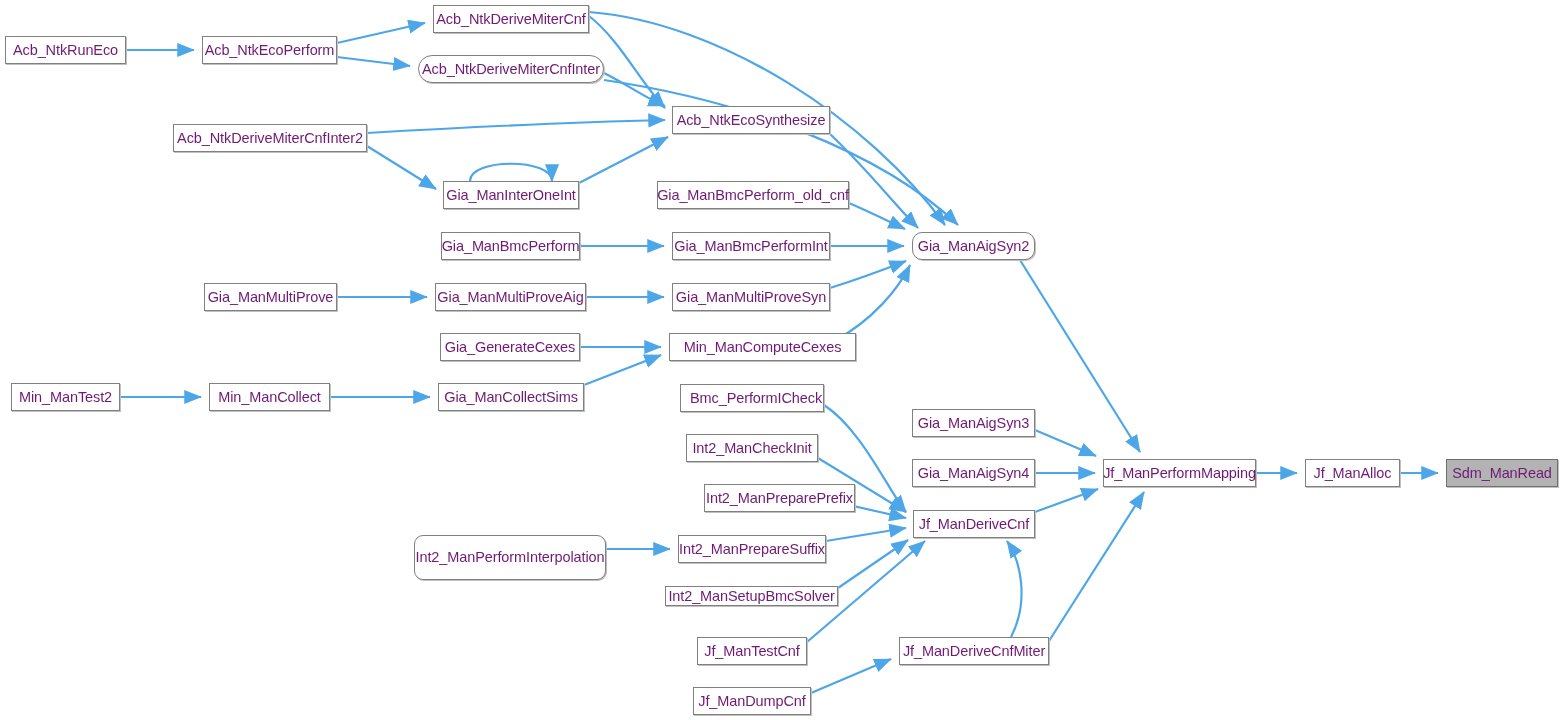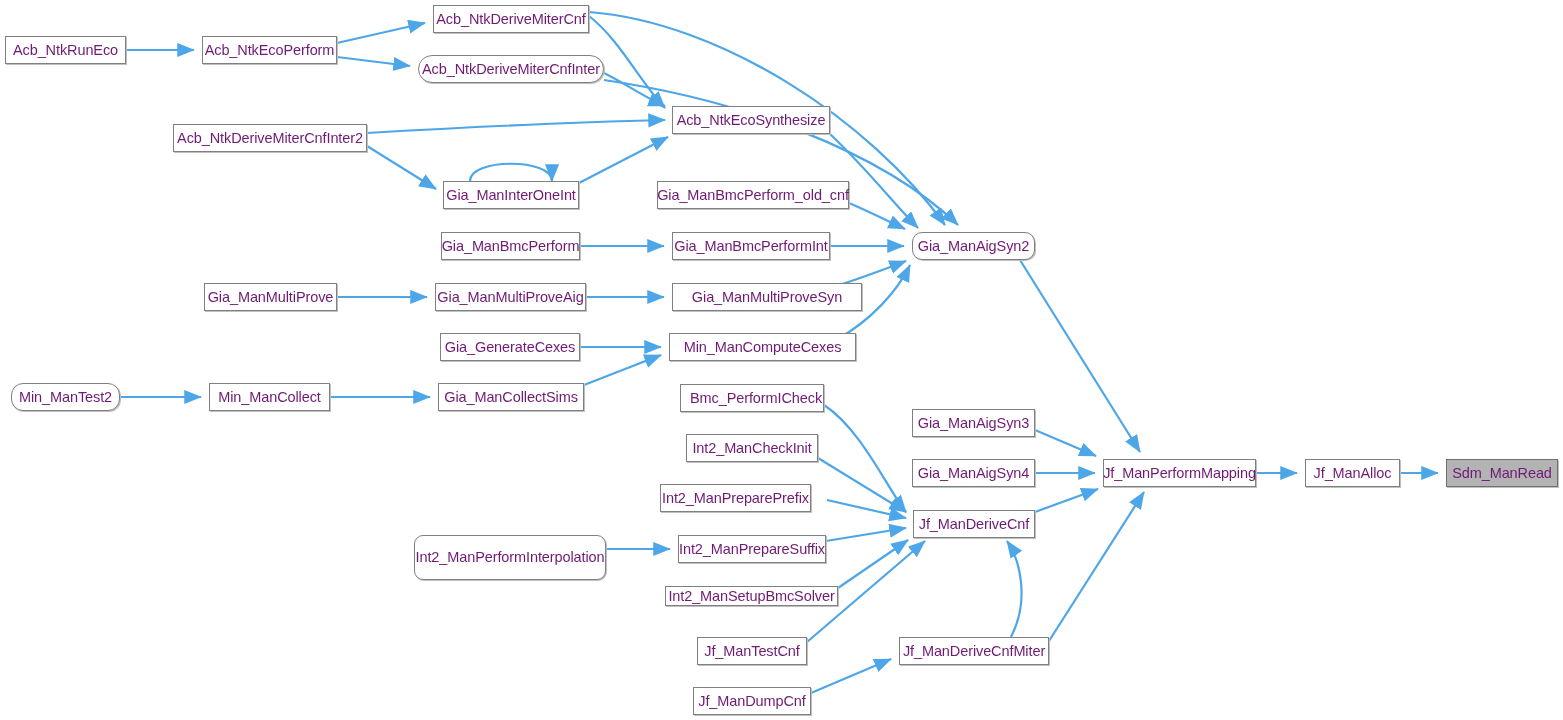--- a/index.html
+++ b/index.html
@@ -110,34 +110,34 @@
       <div class="node" style="left: 418px; top: 55px; width: 186px; height: 28px; border-radius: 14px;">Acb_NtkDeriveMiterCnfInter</div>
       <div class="node" style="left: 672px; top: 106px; width: 158px; height: 28px;">Acb_NtkEcoSynthesize</div>
       <div class="node" style="left: 173px; top: 124px; width: 194px; height: 28px;">Acb_NtkDeriveMiterCnfInter2</div>
       <div class="node" style="left: 443px; top: 181px; width: 136px; height: 28px;">Gia_ManInterOneInt</div>
       <div class="node" style="left: 657px; top: 181px; width: 192px; height: 28px;">Gia_ManBmcPerform_old_cnf</div>
       <div class="node" style="left: 441px; top: 232px; width: 139px; height: 28px;">Gia_ManBmcPerform</div>
       <div class="node" style="left: 672px; top: 232px; width: 158px; height: 28px;">Gia_ManBmcPerformInt</div>
       <div class="node" style="left: 912px; top: 232px; width: 123px; height: 28px; border-radius: 10px;">Gia_ManAigSyn2</div>
       <div class="node" style="left: 204px; top: 283px; width: 133px; height: 28px;">Gia_ManMultiProve</div>
       <div class="node" style="left: 435px; top: 283px; width: 151px; height: 28px;">Gia_ManMultiProveAig</div>
-      <div class="node" style="left: 672px; top: 283px; width: 190px; height: 28px;">Gia_ManMultiProveSyn</div>
+      <div class="node" style="left: 672px; top: 283px; width: 158px; height: 28px;">Gia_ManMultiProveSyn</div>
       <div class="node" style="left: 440px; top: 333px; width: 140px; height: 28px;">Gia_GenerateCexes</div>
       <div class="node" style="left: 669px; top: 333px; width: 187px; height: 28px;">Min_ManComputeCexes</div>
-      <div class="node" style="left: 11px; top: 383px; width: 109px; height: 28px; border-radius: 12px;">Min_ManTest2</div>
+      <div class="node" style="left: 11px; top: 383px; width: 109px; height: 28px;">Min_ManTest2</div>
       <div class="node" style="left: 209px; top: 383px; width: 121px; height: 28px;">Min_ManCollect</div>
       <div class="node" style="left: 438px; top: 383px; width: 146px; height: 28px;">Gia_ManCollectSims</div>
       <div class="node" style="left: 680px; top: 384px; width: 144px; height: 28px; padding-left: 8px;">Bmc_PerformICheck</div>
       <div class="node" style="left: 912px; top: 409px; width: 123px; height: 28px;">Gia_ManAigSyn3</div>
       <div class="node" style="left: 686px; top: 434px; width: 132px; height: 28px;">Int2_ManCheckInit</div>
       <div class="node" style="left: 1103px; top: 459px; width: 153px; height: 28px;">Jf_ManPerformMapping</div>
       <div class="node" style="left: 1305px; top: 459px; width: 95px; height: 28px;">Jf_ManAlloc</div>
       <div class="node highlight" style="left: 1446px; top: 459px; width: 112px; height: 28px;">Sdm_ManRead</div>
       <div class="node" style="left: 912px; top: 459px; width: 123px; height: 28px;">Gia_ManAigSyn4</div>
-      <div class="node" style="left: 660px; top: 484px; width: 151px; height: 28px;">Int2_ManPreparePrefix</div>
+      <div class="node" style="left: 704px; top: 484px; width: 151px; height: 28px;">Int2_ManPreparePrefix</div>
       <div class="node" style="left: 913px; top: 510px; width: 122px; height: 28px;">Jf_ManDeriveCnf</div>
       <div class="node" style="left: 414px; top: 535px; width: 192px; height: 45px; border-radius: 9px;">Int2_ManPerformInterpolation</div>
       <div class="node" style="left: 678px; top: 535px; width: 148px; height: 28px;">Int2_ManPrepareSuffix</div>
       <div class="node" style="left: 665px; top: 586px; width: 173px; height: 20px;">Int2_ManSetupBmcSolver</div>
       <div class="node" style="left: 697px; top: 637px; width: 110px; height: 28px;">Jf_ManTestCnf</div>
       <div class="node" style="left: 899px; top: 637px; width: 150px; height: 28px;">Jf_ManDeriveCnfMiter</div>
       <div class="node" style="left: 693px; top: 687px; width: 118px; height: 28px;">Jf_ManDumpCnf</div>
     </div>
 </div>
 

